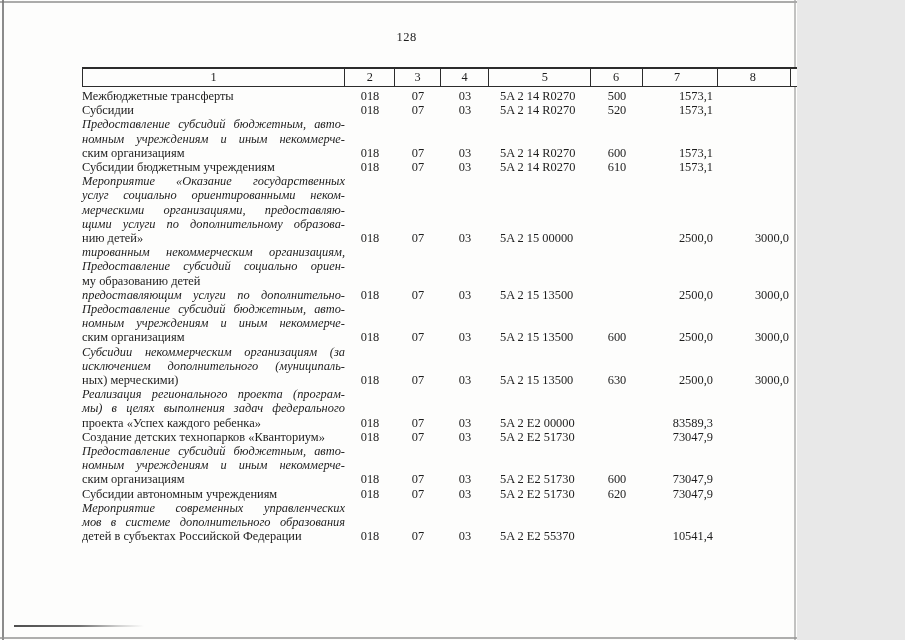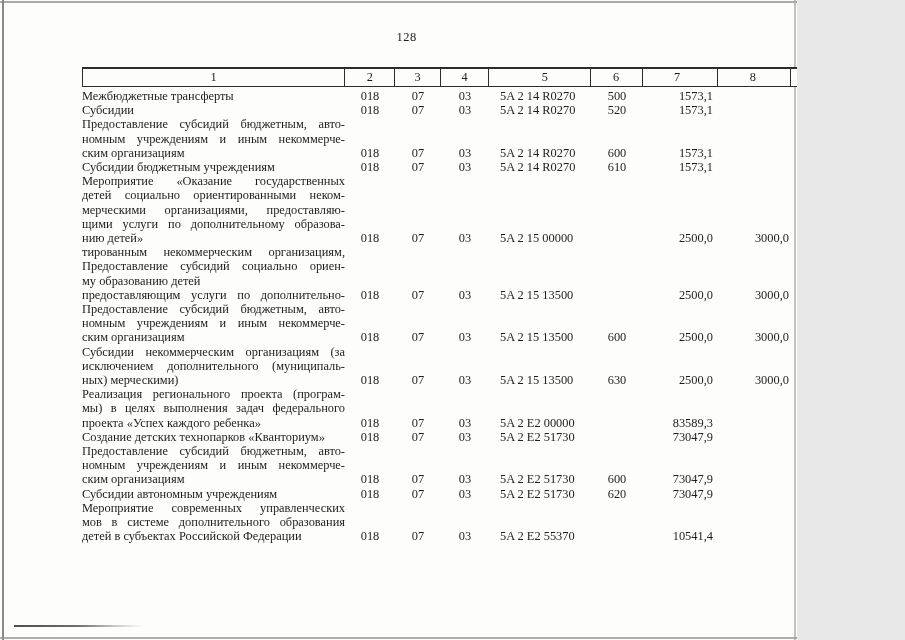--- a/index.html
+++ b/index.html
@@ -46,21 +46,21 @@
   .c1{width:263px;}
   .c2{width:50px;text-align:center;}
   .c3{width:46px;text-align:center;}
   .c4{width:48px;text-align:center;}
   .c5{width:102px;padding-left:11px;}
   .c6{width:52px;text-align:center;}
   .c7{width:76px;text-align:right;padding-right:6px;}
   .c8{width:73px;text-align:right;padding-right:3px;}
   .c9{width:76px;text-align:right;padding-right:1px;}
   .name .nline{min-height:14.2px;}
-  .name .jl{text-align:justify;text-align-last:justify;}
+  .name .jl{text-align:justify;text-align-last:justify;font-style:italic;}
 </style>
 </head>
 <body>
 
 <div class="page">
   <div class="edge edge-top"></div>
   <div class="edge edge-left"></div>
   <div class="edge edge-right"></div>
   <div class="edge edge-bottom"></div>
 
@@ -133,21 +133,21 @@
     <div class="td c5">5A 2 14 R0270</div>
     <div class="td c6">610</div>
     <div class="td c7">1573,1</div>
     <div class="td c8"></div>
     <div class="td c9"></div>
   </div>
 
   <div class="tr">
     <div class="td c1 name">
             <div class="nline jl">Мероприятие «Оказание государственных</div>
-            <div class="nline jl">детей социально ориентированными неком-</div>
+            <div class="nline jl">услуг социально ориентированными неком-</div>
             <div class="nline jl">мерческими организациями, предоставляю-</div>
             <div class="nline jl">щими услуги по дополнительному образова-</div>
             <div class="nline">нию детей»</div>
           </div>
     <div class="td c2">018</div>
     <div class="td c3">07</div>
     <div class="td c4">03</div>
     <div class="td c5">5A 2 15 00000</div>
     <div class="td c6"></div>
     <div class="td c7">2500,0</div>

